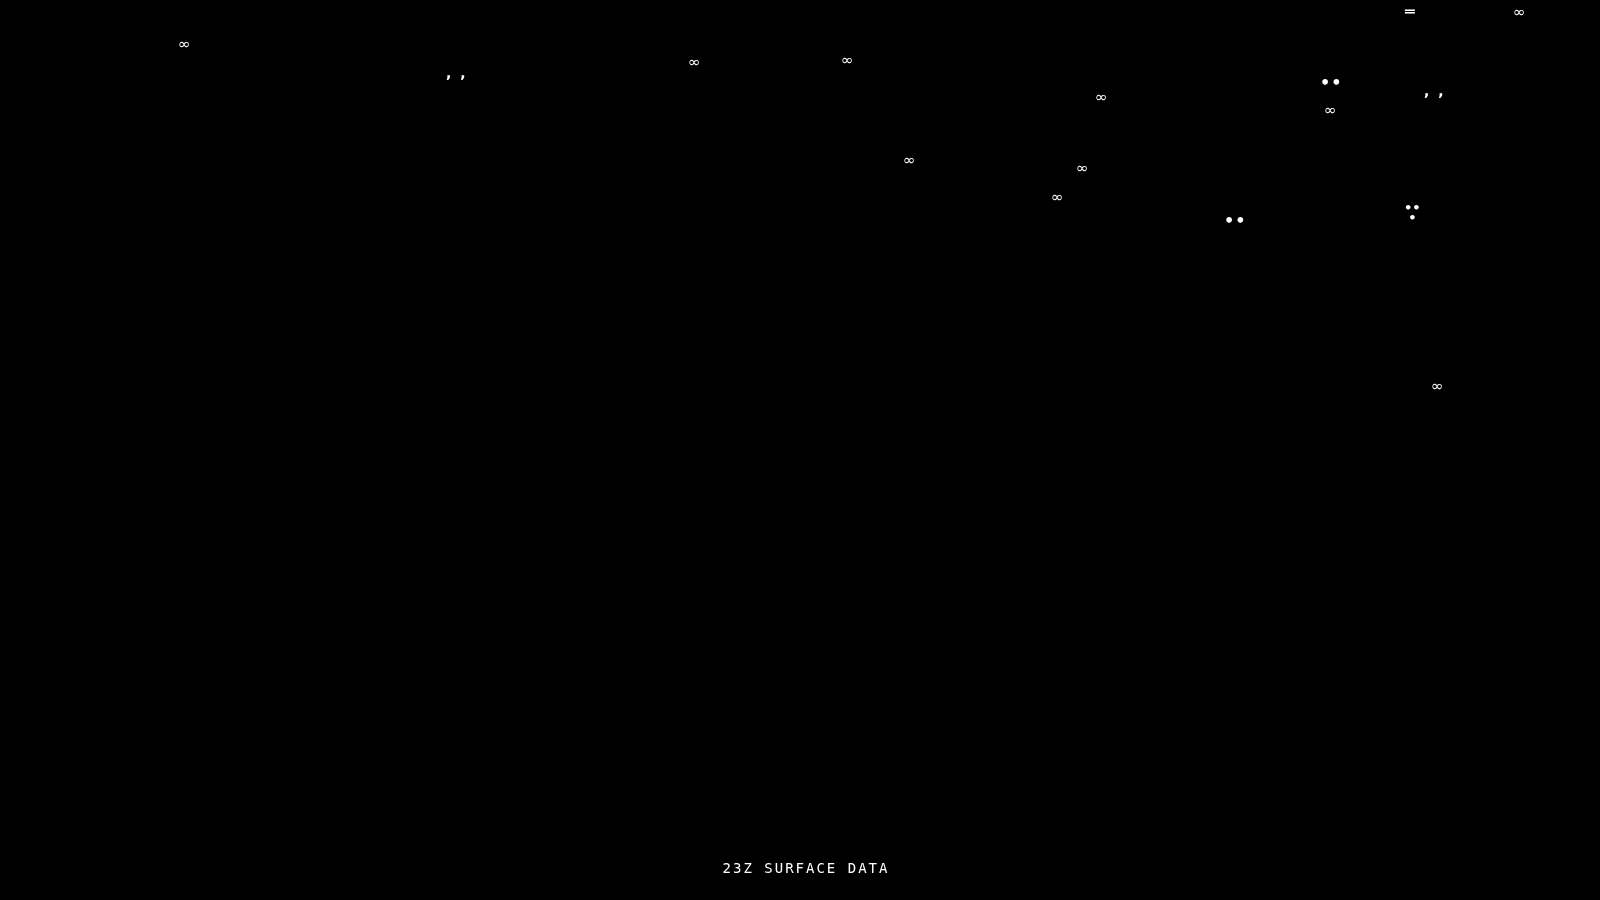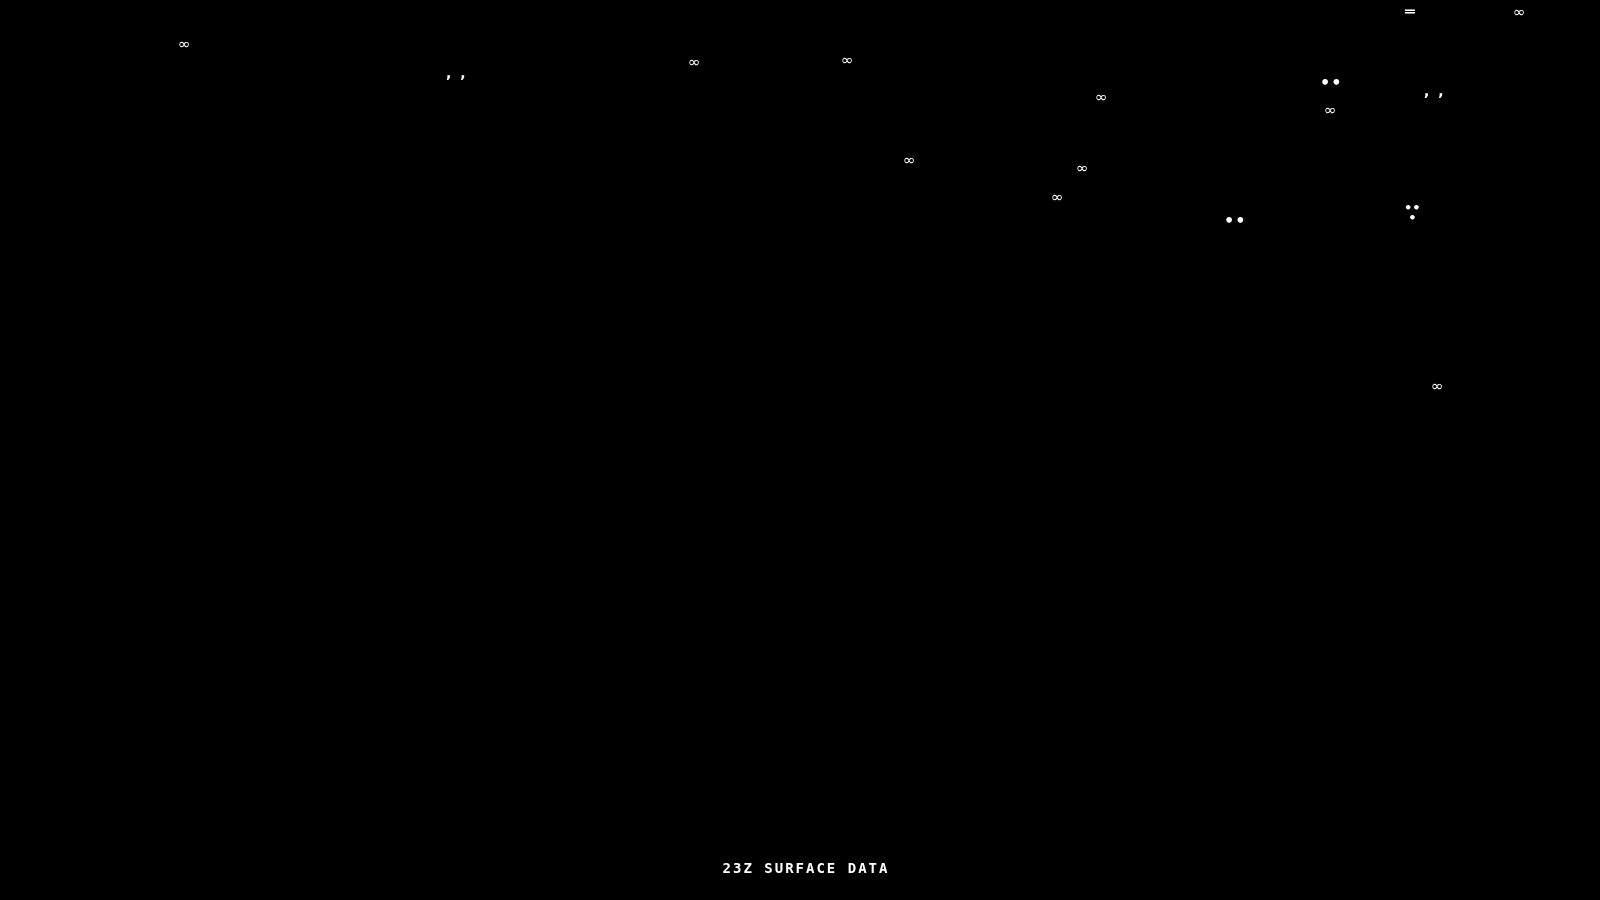--- a/index.html
+++ b/index.html
@@ -57,21 +57,21 @@
   #footer-label {
     position: absolute;
     left: 12px;
     right: 0;
     bottom: 24px;
     text-align: center;
     color: #ffffff;
     font-family: "DejaVu Sans Mono", monospace;
     font-size: 14px;
     letter-spacing: 2px;
-    font-weight: bold;
+    font-weight: normal;
   }
 </style>
 </head>
 <body>
 
 <div id="stage" style="background: rgb(0, 0, 0);">
   <div id="symbol-layer">
       <div class="symbol sym-haze" style="left: 178px; top: 37px; color: rgb(255, 255, 255);">∞</div>
       <div class="symbol sym-drizzle" style="left: 446px; top: 66px; color: rgb(255, 255, 255);">, ,</div>
       <div class="symbol sym-haze" style="left: 688px; top: 55px; color: rgb(255, 255, 255);">∞</div>

